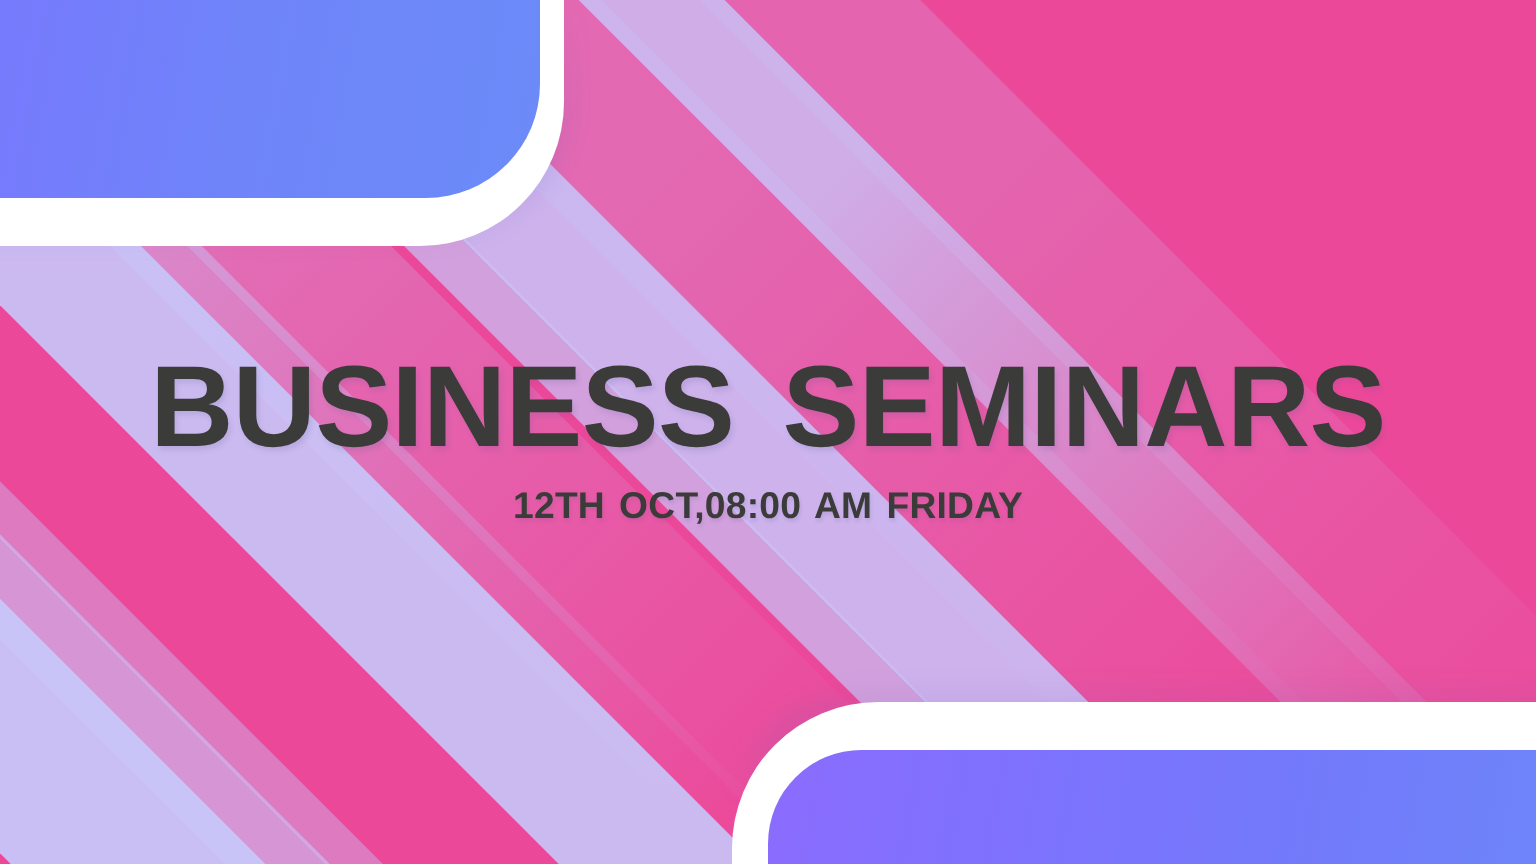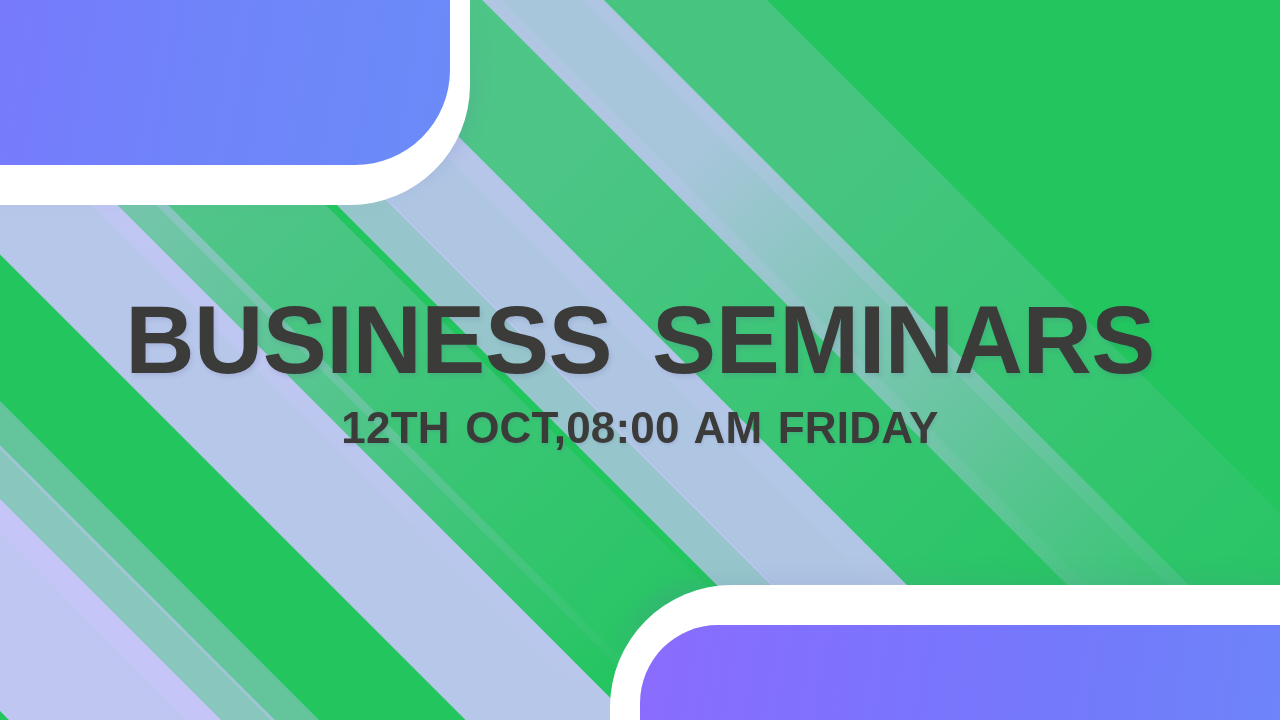--- a/index.html
+++ b/index.html
@@ -129,34 +129,34 @@
     font-weight: 700;
     letter-spacing: -0.5px;
     word-spacing: 14px;
     color: #3b3b39;
     white-space: nowrap;
     text-shadow: 2px 3px 4px rgba(90, 85, 140, 0.16);
   }
 
   #event-subtitle {
     margin: 18px 0 0 0;
-    font-size: 44px;
+    font-size: 31px;
     line-height: 1.0;
     font-weight: 700;
     letter-spacing: 0.2px;
     word-spacing: 3px;
     color: #3b3b39;
     white-space: nowrap;
     text-shadow: 1px 2px 3px rgba(90, 85, 140, 0.16);
   }
 </style>
 </head>
 <body>
 
-<div id="banner" style="background: #22c55e;">
+<div id="banner" style="background: #ec4899;">
 
   <div class="stripe-layer">
       <div class="stripe" style="left: -300px; width: 150px; background: rgb(200, 198, 250); opacity: 0.95;"></div>
       <div class="stripe" style="left: -140px; width: 62px; background: rgb(200, 198, 250); opacity: 0.62;"></div>
       <div class="stripe" style="left: -62px; width: 34px; background: rgb(200, 198, 250); opacity: 0.4;"></div>
       <div class="stripe" style="left: 150px; width: 118px; background: rgb(200, 198, 250); opacity: 0.9;"></div>
       <div class="stripe" style="left: 278px; width: 54px; background: linear-gradient(rgb(200, 198, 250) 0%, rgb(200, 198, 250) 30%, rgba(255, 255, 255, 0) 78%); opacity: 0.55;"></div>
       <div class="stripe" style="left: 356px; width: 120px; background: linear-gradient(rgb(200, 198, 250) 0%, rgb(200, 198, 250) 30%, rgba(255, 255, 255, 0) 78%); opacity: 0.3;"></div>
       <div class="stripe" style="left: 520px; width: 40px; background: rgb(200, 198, 250); opacity: 0.7;"></div>
       <div class="stripe" style="left: 586px; width: 96px; background: rgb(200, 198, 250); opacity: 0.85;"></div>

